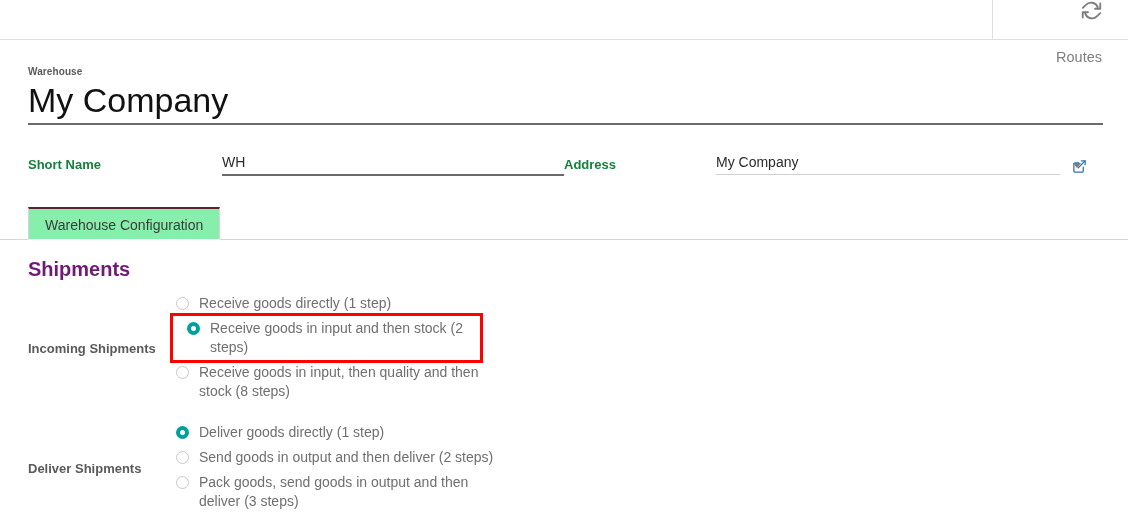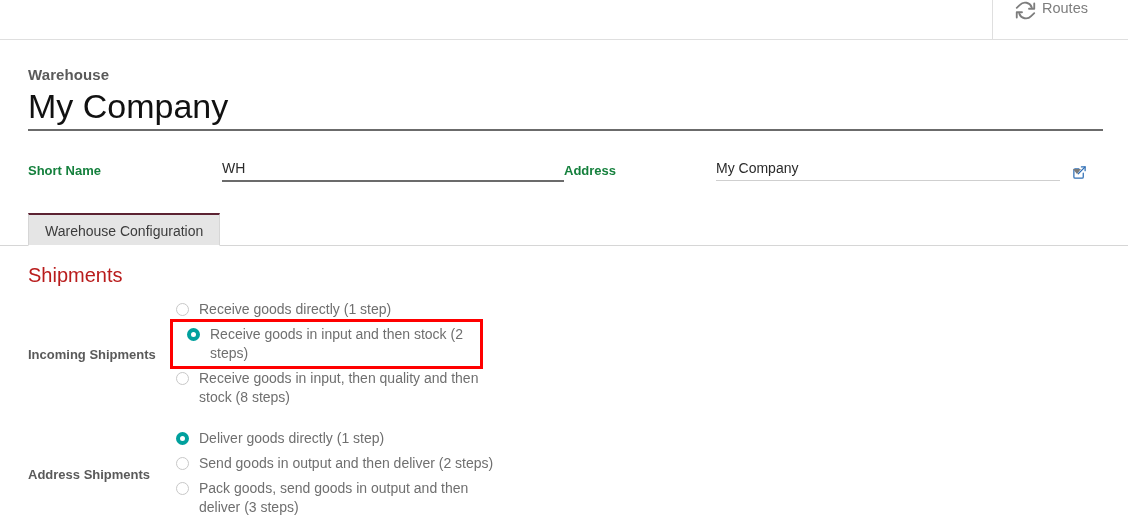--- a/index.html
+++ b/index.html
@@ -22,26 +22,27 @@
     border-bottom: 1px solid #dfdfdf;
     display: flex;
     justify-content: flex-end;
     align-items: stretch;
     background: #ffffff;
     box-sizing: border-box;
   }
   .smart-button {
     border-left: 1px solid #dfdfdf;
     display: flex;
-    align-items: flex-start;
-    gap: 6px;
+    align-items: flex-end;
+    gap: 28px;
     padding: 0 26px 0 22px;
     cursor: pointer;
     min-width: 136px;
     box-sizing: border-box;
+    flex-direction: column;
   }
   .smart-button .sb-icon {
     display: flex;
     align-items: center;
     justify-content: center;
     color: #7d7d7d;
   }
   .smart-button .sb-label {
     font-size: 14.5px;
     color: #7d7d7d;
@@ -50,21 +51,21 @@
 
   
   .sheet {
     padding: 0 28px;
   }
 
   .title-block {
     padding-top: 26px;
   }
   .title-label {
-    font-size: 15px;
+    font-size: 10px;
     font-weight: bold;
     color: #5a5a5a;
     letter-spacing: 0.1px;
     margin-bottom: 2px;
   }
   .title-value-wrap {
     width: 1075px;
     border-bottom: 2px solid #6b6b6b;
     padding-bottom: 2px;
   }
@@ -148,38 +149,38 @@
     align-items: flex-end;
     padding-left: 28px;
     box-sizing: border-box;
   }
   .tab {
     height: 33px;
     line-height: 33px;
     padding: 0 16px;
     font-size: 14px;
     color: #3c3c3c;
-    background: #e5e5e5;
+    background: #86efac;
     border: 1px solid #d6d6d6;
     border-bottom: 1px solid #ffffff;
     border-top: 2px solid #5c2232;
     box-sizing: border-box;
     margin-bottom: -1px;
     cursor: pointer;
     font-family: "Liberation Sans", sans-serif;
   }
 
   
   .page-body {
     padding: 18px 28px 0 28px;
   }
   .group-title {
     font-size: 20px;
-    color: #b91c1c;
-    font-weight: normal;
+    color: #701a75;
+    font-weight: bold;
     margin: 0 0 10px 0;
     font-family: "Liberation Sans", sans-serif;
   }
 
   .radio-row {
     display: flex;
     align-items: center;
     margin-bottom: 2px;
   }
   .radio-row-label {
@@ -314,21 +315,21 @@
         <span class="radio-mark"></span>
         <span class="radio-label">Receive goods in input, then quality and then stock (8 steps)</span>
       </div>
 
     </div>
   </div>
 
   <div class="radio-spacer"></div>
 
   <div class="radio-row">
-    <div class="radio-row-label">Address Shipments</div>
+    <div class="radio-row-label">Deliver Shipments</div>
     <div class="radio-list">
 
       <div class="radio-item">
         <span class="radio-mark checked"></span>
         <span class="radio-label">Deliver goods directly (1 step)</span>
       </div>
 
       <div class="radio-item">
         <span class="radio-mark"></span>
         <span class="radio-label">Send goods in output and then deliver (2 steps)</span>

